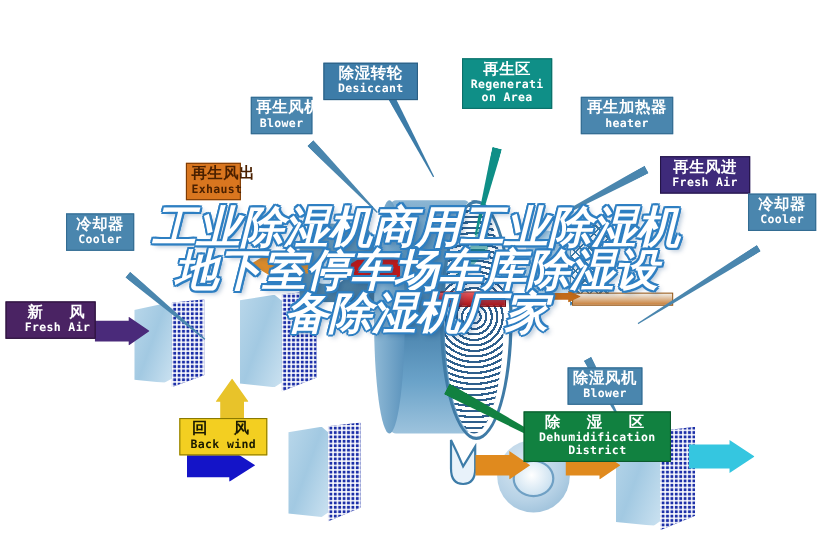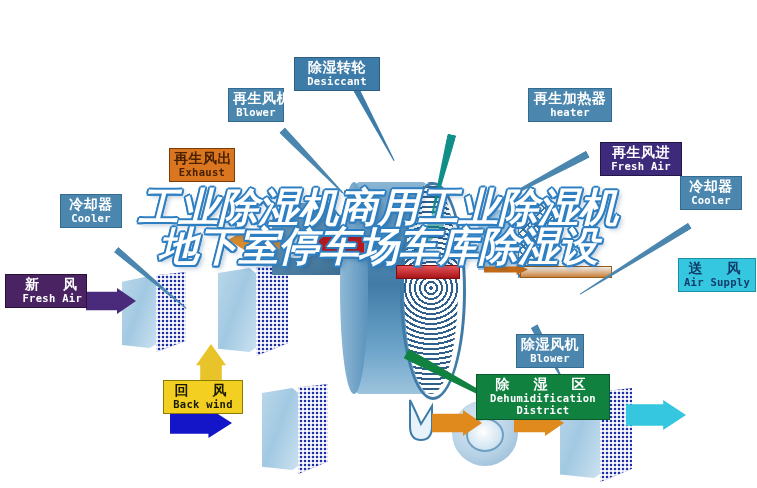--- a/index.html
+++ b/index.html
@@ -266,37 +266,42 @@
   <div class="label lb-blue" style="left:294px;top:57px;width:86px;">
     <span class="cn">除湿转轮</span>
     <span class="en">Desiccant</span>
   </div>
 
   <div class="label lb-blue2" style="left:228px;top:88px;width:56px;">
     <span class="cn">再生风机</span>
     <span class="en">Blower</span>
   </div>
 
+  <div class="label lb-teal" style="left:420px;top:53px;width:82px;">
+    <span class="cn">再生区</span>
+    <span class="en">Regenerati</span>
+    <span class="en">on Area</span>
+  </div>
 
   <div class="label lb-blue2" style="left:528px;top:88px;width:84px;">
     <span class="cn">再生加热器</span>
     <span class="en">heater</span>
   </div>
 
   <div class="label lb-purple" style="left:600px;top:142px;width:82px;">
     <span class="cn">再生风进</span>
     <span class="en">Fresh Air</span>
   </div>
 
   <div class="label lb-blue2" style="left:680px;top:176px;width:62px;">
     <span class="cn">冷却器</span>
     <span class="en">Cooler</span>
   </div>
 
-  <div class="label lb-orange" style="left:169px;top:148px;width:66px;">
+  <div class="label lb-orange" style="left:169px;top:148px;width:50px;">
     <span class="cn">再生风出</span>
     <span class="en">Exhaust</span>
   </div>
 
   <div class="label lb-blue2" style="left:60px;top:194px;width:62px;">
     <span class="cn">冷却器</span>
     <span class="en">Cooler</span>
   </div>
 
   <div class="label lb-purple2 wide" style="left:5px;top:274px;width:82px;">
@@ -313,23 +318,20 @@
     <span class="cn">除湿风机</span>
     <span class="en">Blower</span>
   </div>
 
   <div class="label lb-green wide" style="left:446px;top:374px;width:134px;margin-left:30px;">
     <span class="cn">除　湿　区</span>
     <span class="en">Dehumidification</span>
     <span class="en">District</span>
   </div>
 
-  <div class="label lb-cyan wide" style="left:678px;top:258px;width:78px;">
-    <span class="cn">送　风</span>
-    <span class="en">Air Supply</span>
-  </div>
 
   <div id="watermark">
     <span class="wline">工业除湿机商用工业除湿机</span>
     <span class="wline">地下室停车场车库除湿设</span>
+    <span class="wline">备除湿机厂家</span>
   </div>
 
 </div>
 
 </body></html>

